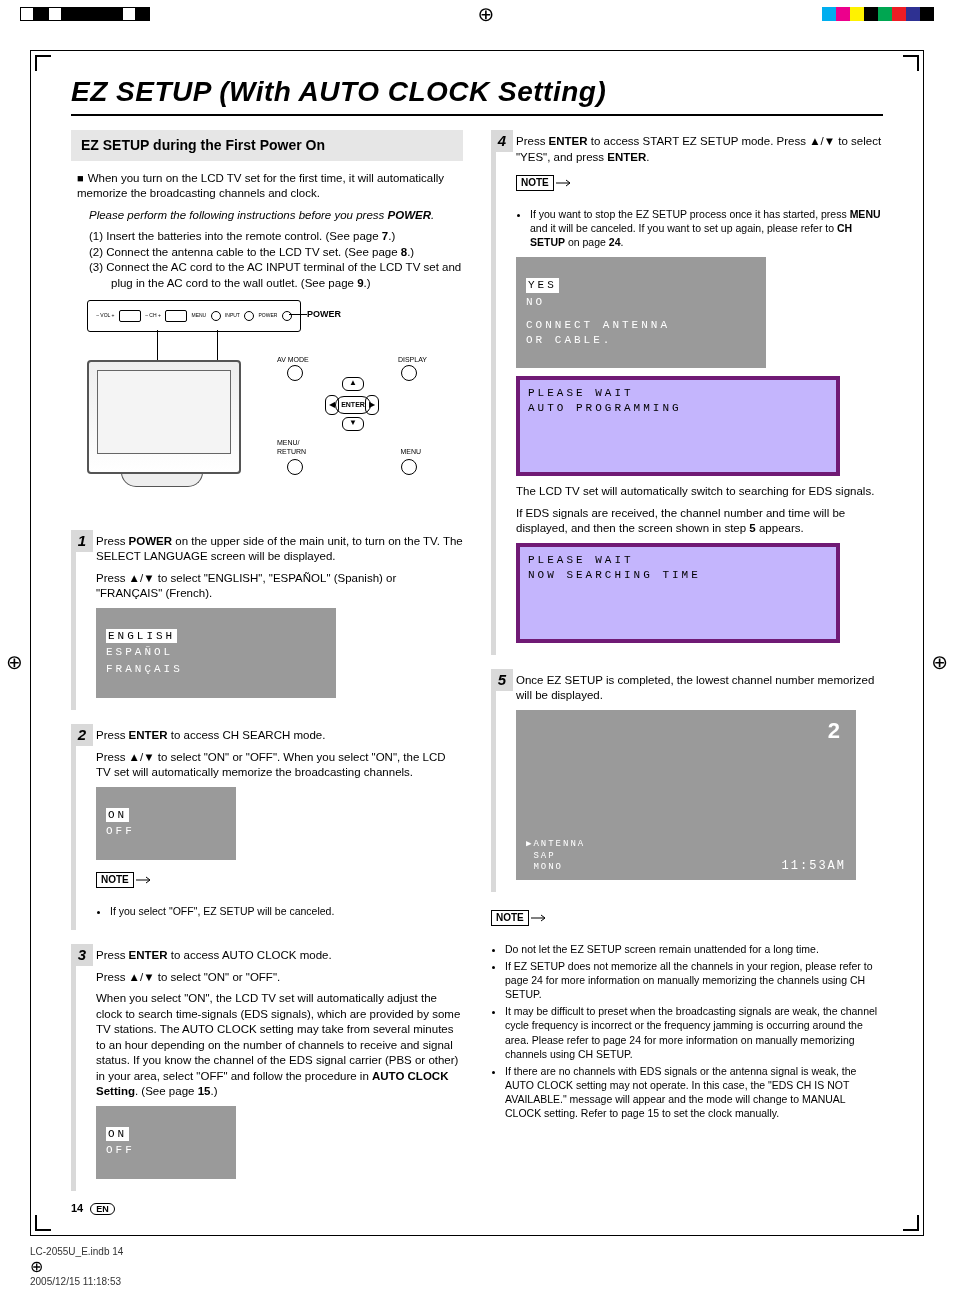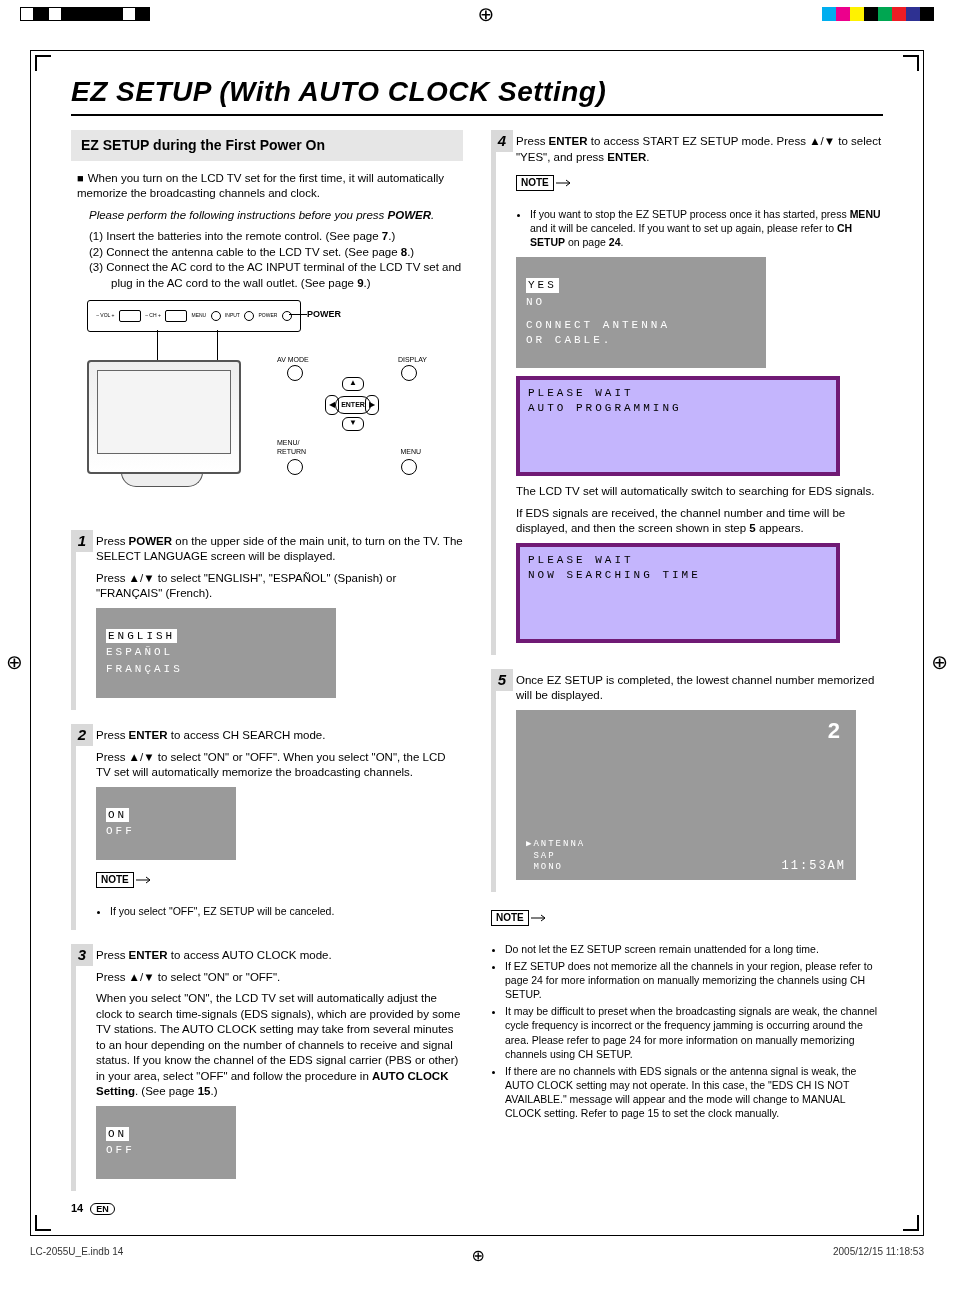--- a/index.html
+++ b/index.html
@@ -42,21 +42,21 @@
   .osd.channel { width:320px; height:130px; position:relative;}
   .osd.channel .ch { position:absolute; top:6px; right:12px; font-size:22px; font-weight:bold; letter-spacing:4px; font-family:Arial;}
   .osd.channel .bl { position:absolute; bottom:6px; left:10px; font-size:9px; letter-spacing:2px; line-height:1.3;}
   .osd.channel .br { position:absolute; bottom:6px; right:10px; font-size:12px; letter-spacing:2px;}
   .note-label { display:inline-block; border:1px solid #000; font-size:10px; font-weight:bold; padding:0 4px; margin:4px 0 4px 0;}
   .note-arrow { display:inline-block; vertical-align:middle; margin-left:2px;}
   ul.notes { margin:12px 0 8px 0; padding-left:14px;}
   ul.notes li { font-size:10.5px; line-height:1.35; margin-bottom:3px;}
   .footer-pg { position:absolute; bottom:20px; left:40px; font-size:11px; font-weight:bold;}
   .footer-pg .en { display:inline-block; border:1.3px solid #000; border-radius:10px; padding:0 5px; font-size:9px; margin-left:4px; font-weight:bold;}
-  .slug { display:flex; justify-content:space-between; font-size:10px; color:#333; margin:4px 30px 0 30px;}
+  .slug { display:flex; justify-content:space-between; font-size:10px; color:#333; margin:4px 30px 0 30px;flex-direction:column;}
   
   .tv-illus { position:relative; width:360px; height:220px; margin:6px 0 0 0;}
   .toppanel { position:absolute; top:0; left:10px; width:200px; height:30px; border:1.2px solid #000; border-radius:3px; background:#fff; display:flex; align-items:center; justify-content:space-around; padding:0 6px;}
   .toppanel .slot { width:20px; height:10px; border:1px solid #000; border-radius:2px;}
   .toppanel .dot { width:8px; height:8px; border:1px solid #000; border-radius:50%;}
   .toppanel-lbls { position:absolute; top:2px; left:230px; font-size:9px; font-weight:bold;}
   .lead { position:absolute; border-top:1px solid #000; }
   .tv-body { position:absolute; top:60px; left:10px; width:150px; height:130px; }
   .tv-frame { width:150px; height:110px; border:2px solid #555; border-radius:4px; background:linear-gradient(#eee,#fff); position:relative;}
   .tv-screen { position:absolute; top:8px; left:8px; right:8px; bottom:18px; border:1px solid #666; background:#f4f4f4;}

